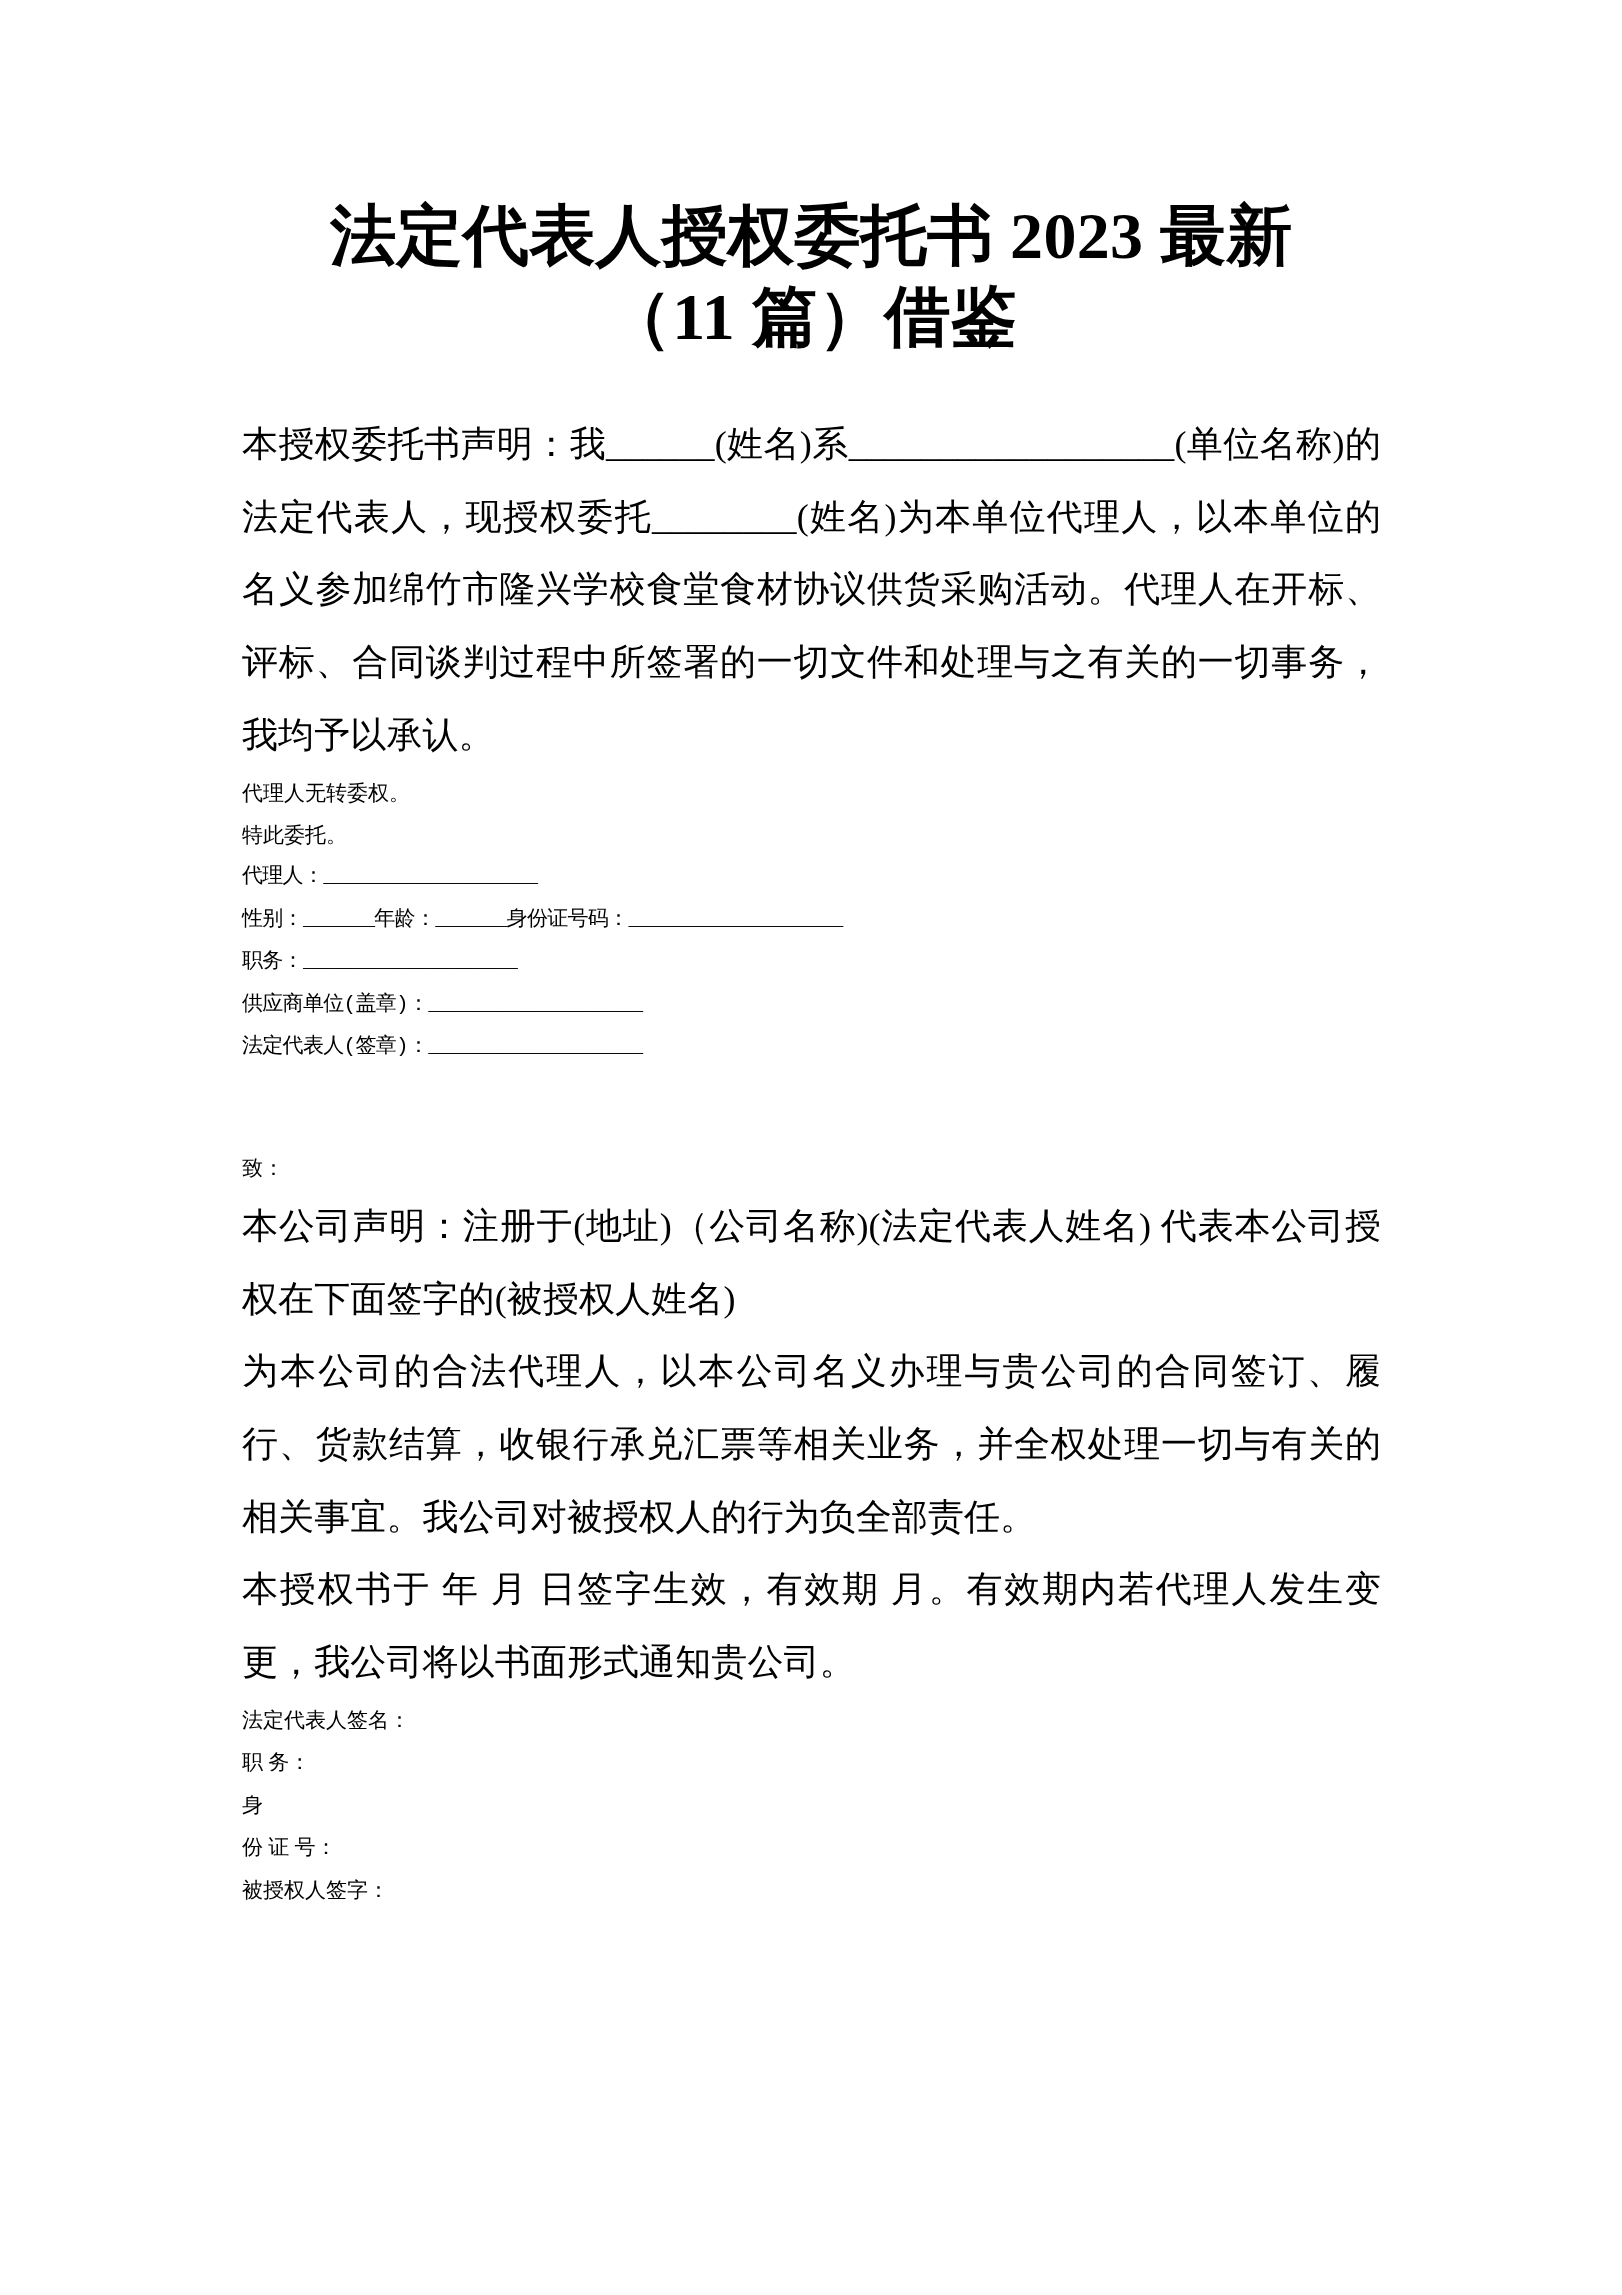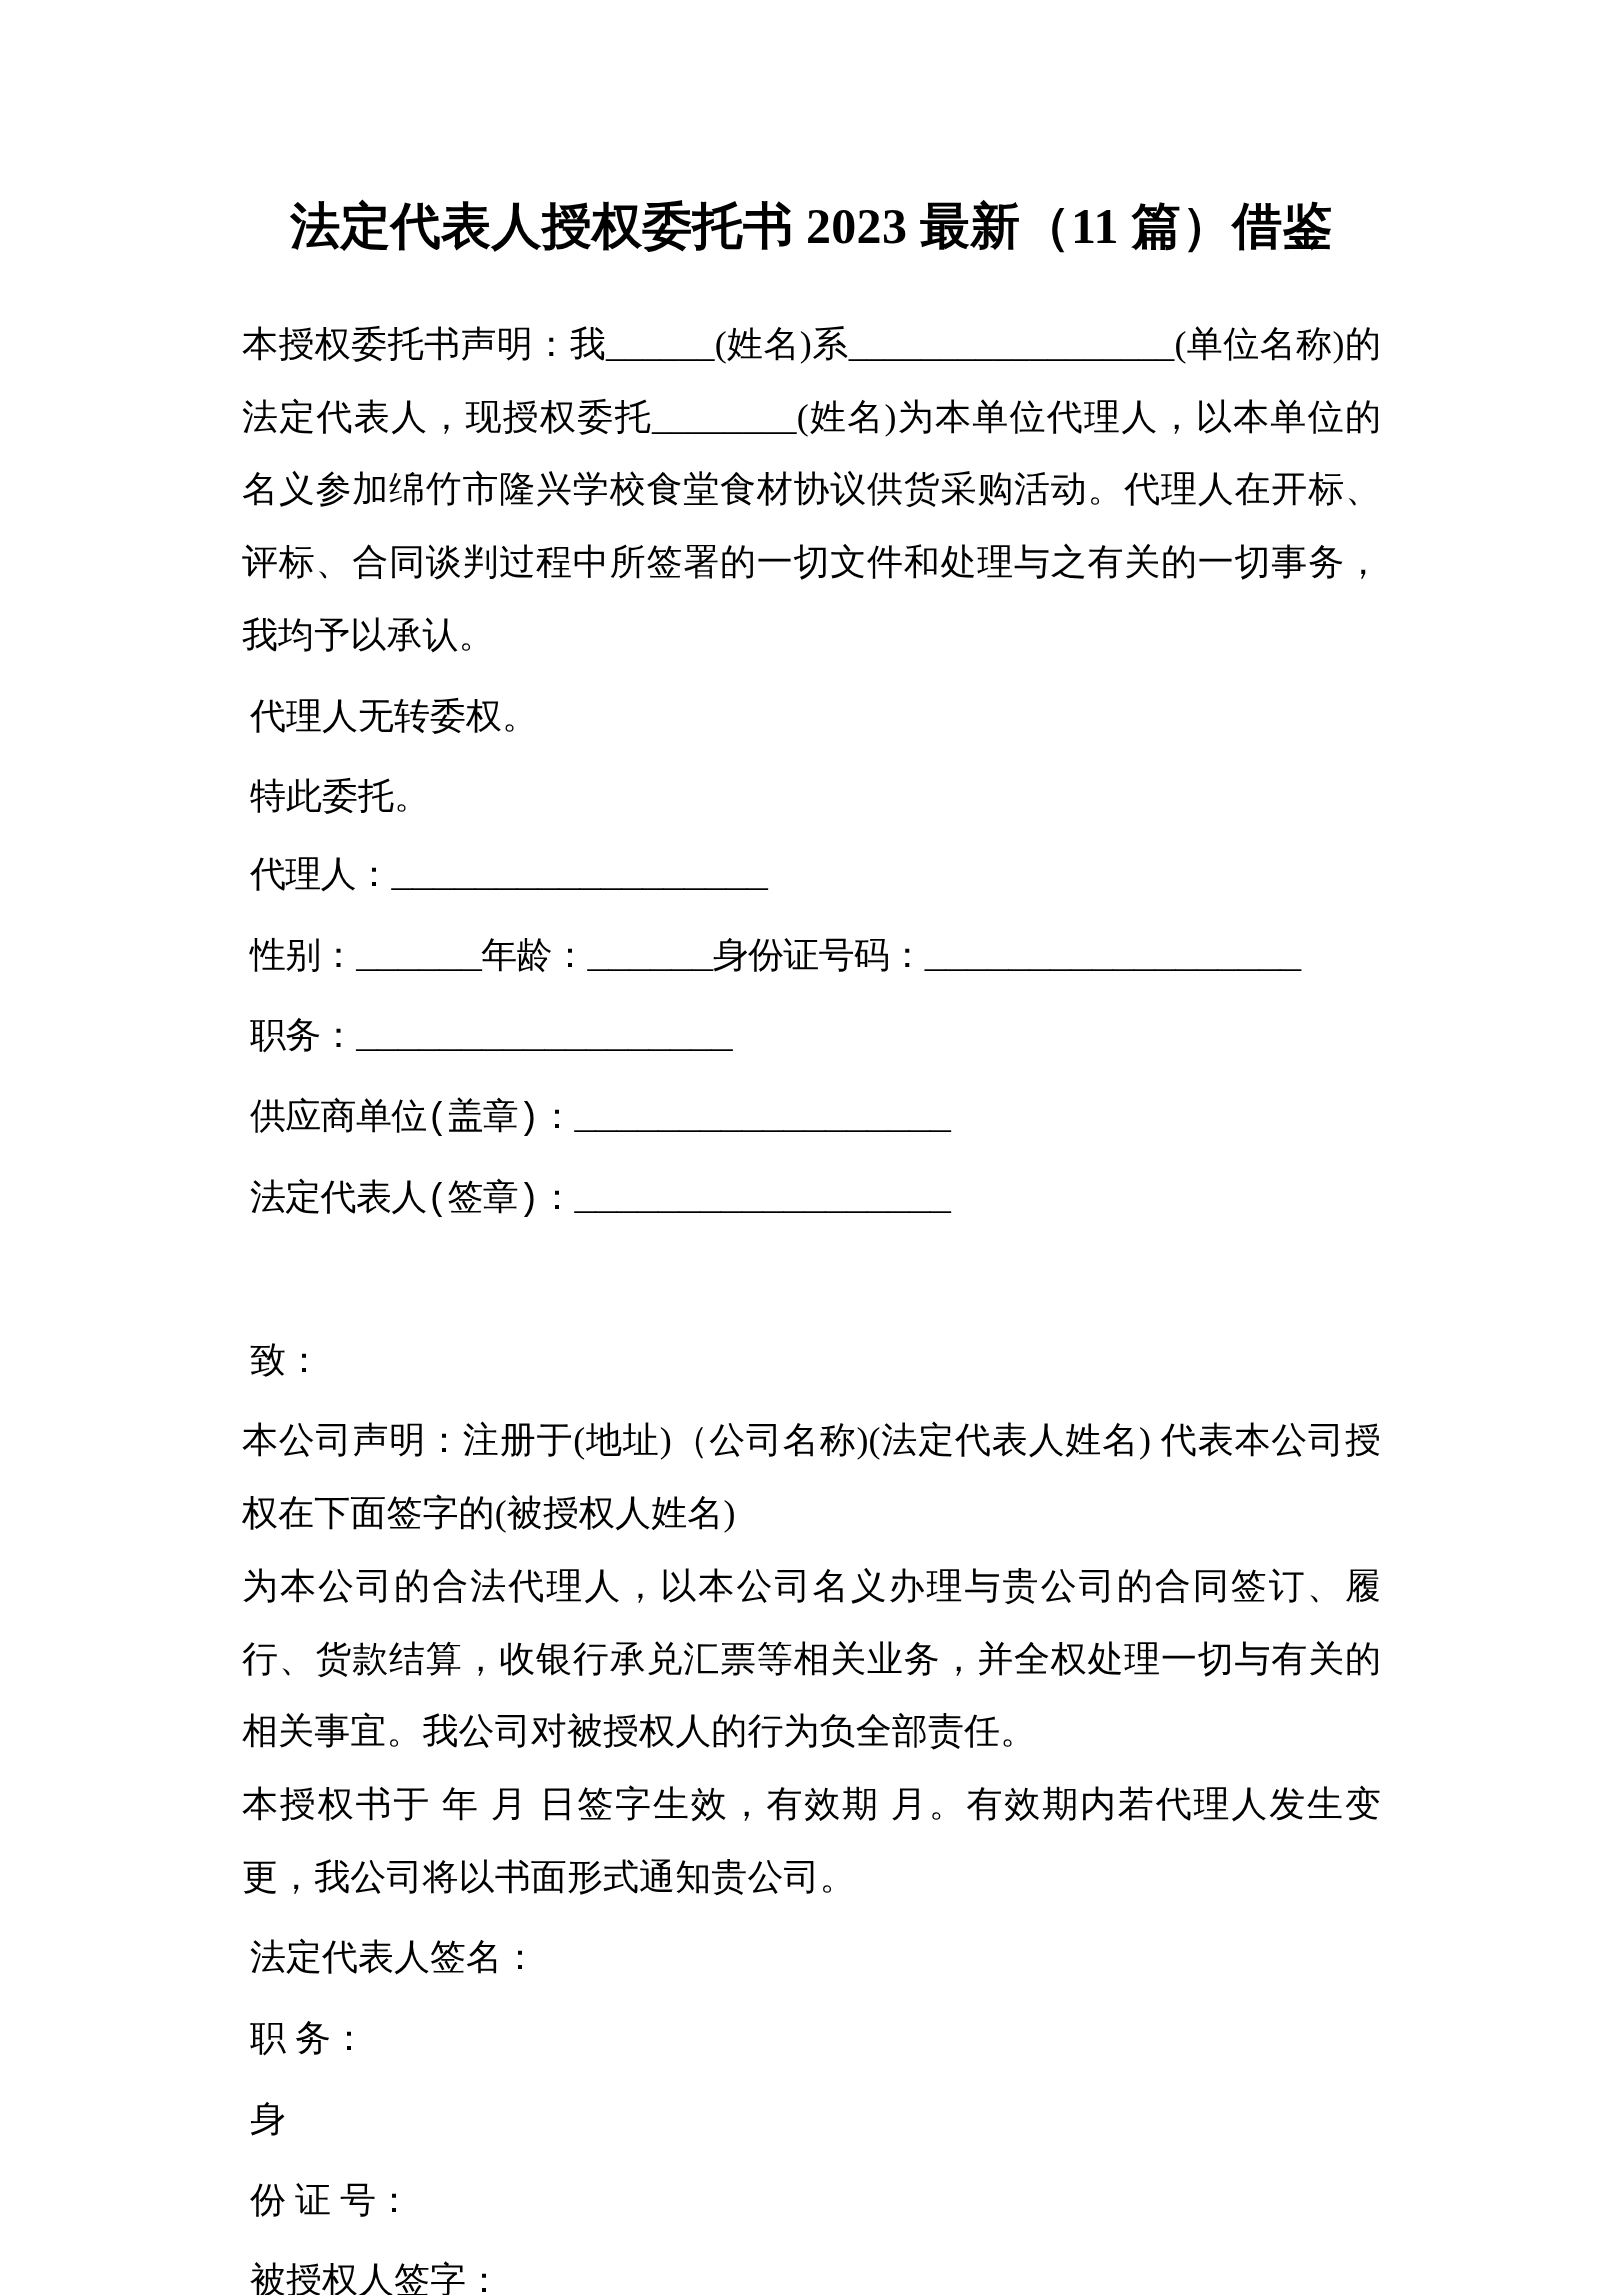--- a/index.html
+++ b/index.html
@@ -19,21 +19,21 @@
     position: relative;
     width: 1623px;
     height: 2295px;
     background: #ffffff;
     box-sizing: border-box;
     padding: 196px 242px 0 242px;
   }
 
   
   .doc-title {
-    font-size: 50px;
+    font-size: 66px;
     font-weight: bold;
     line-height: 1.22;
     text-align: center;
     letter-spacing: 0.3px;
     margin: 0 0 0 0;
     padding: 0 26px;
   }
 
   
   .body-block {
@@ -43,23 +43,23 @@
   .para {
     font-size: 36px;
     line-height: 2.02;
     text-align: justify;
     text-justify: inter-ideograph;
     margin: 0;
     letter-spacing: 0.1px;
   }
 
   .line {
-    font-size: 36px;
+    font-size: 21px;
     line-height: 2.02;
-    margin: 8px;
+    margin: 0;
     white-space: pre;
   }
 
   
   .blank {
     font-family: Liberation Mono, monospace;
     letter-spacing: -0.7px;
   }
   .gap-section { height: 79px; }
 

